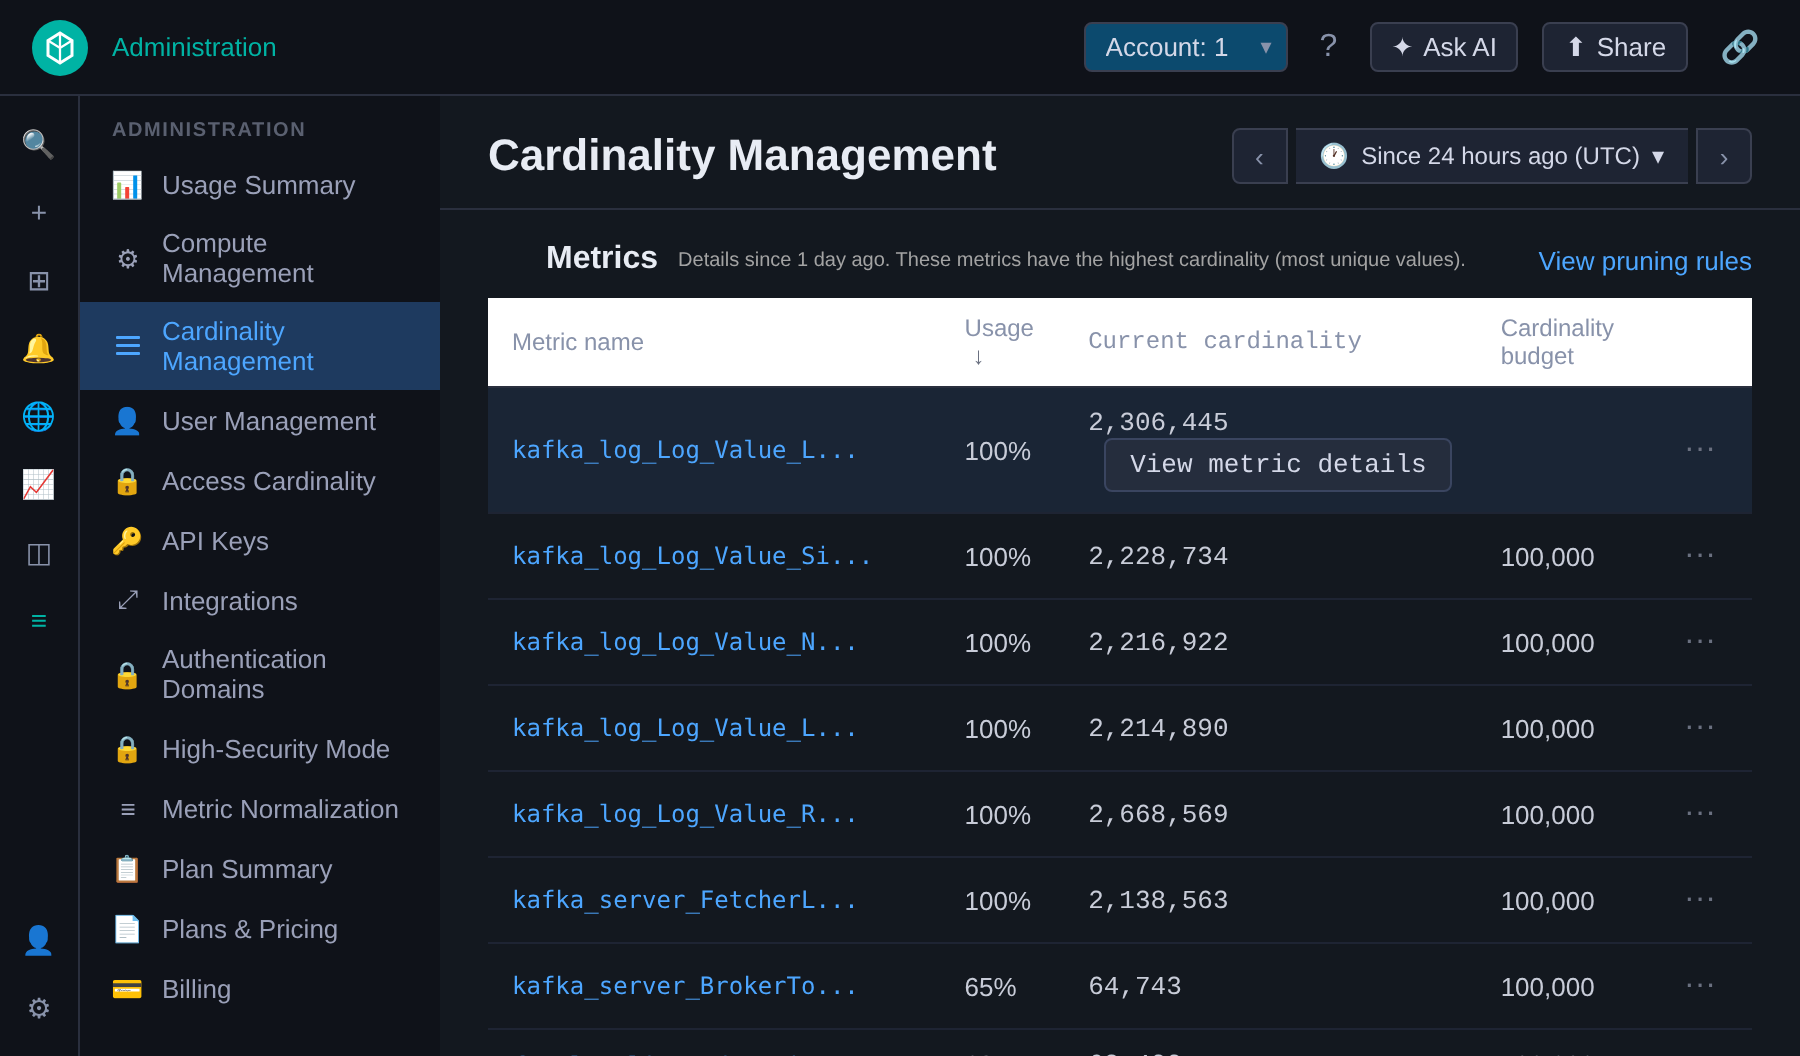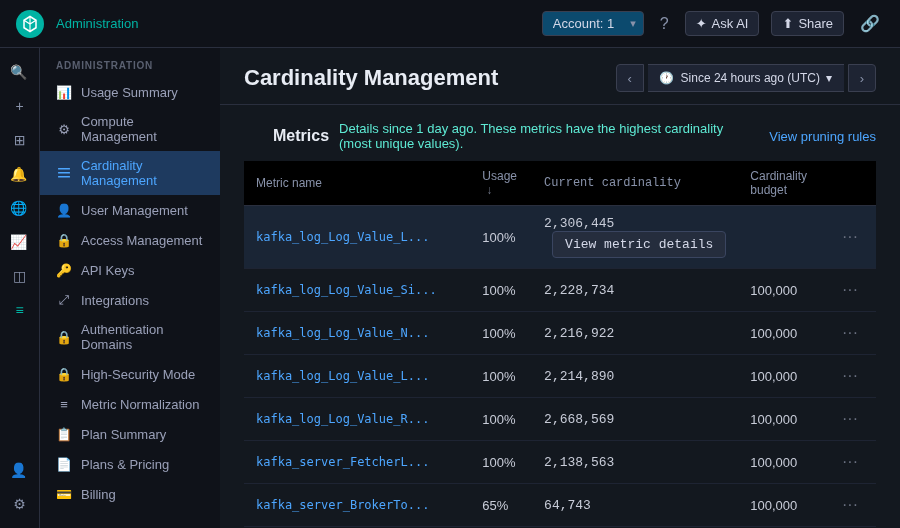--- a/index.html
+++ b/index.html
@@ -207,22 +207,22 @@
       gap: 10px;
       flex-shrink: 0;
     }
     .metrics-title {
       font-size: 16px;
       font-weight: 700;
       color: #e8ecf4;
       padding-left: 29px;
     }
     .metrics-desc {
-      font-size: 13px;
-      color: #5eead4;
+      font-size: 10px;
+      color: #a3a3a3;
       flex: 1;
     }
     .view-pruning-btn {
       background: none;
       border: none;
       color: #4da6ff;
       font-size: 13px;
       cursor: pointer;
       text-decoration: none;
     }
@@ -244,21 +244,21 @@
     }
     thead th {
       text-align: left;
       padding: 8px 12px;
       color: #8892aa;
       font-weight: 500;
       border-bottom: 1px solid #2a2f3e;
       font-size: 12px;
       position: sticky;
       top: 0;
-      background: #000000;
+      background: #ffffff;
       z-index: 1;
     }
     tbody tr {
       border-bottom: 1px solid #1e2433;
     }
     tbody tr.highlighted { background: #1a2535; }
     tbody td {
       padding: 10px 12px;
       color: #c8ccd8;
       font-size: 13px;
@@ -384,21 +384,21 @@
         </svg>
       </span>
       <span>Cardinality Management</span>
     </div>
     <div class="sidebar-item">
       <span class="sidebar-item-icon">👤</span>
       <span>User Management</span>
     </div>
     <div class="sidebar-item">
       <span class="sidebar-item-icon">🔒</span>
-      <span>Access Management</span>
+      <span>Access Cardinality</span>
     </div>
     <div class="sidebar-item">
       <span class="sidebar-item-icon">🔑</span>
       <span>API Keys</span>
     </div>
     <div class="sidebar-item">
       <span class="sidebar-item-icon">⤢</span>
       <span>Integrations</span>
     </div>
     <div class="sidebar-item">

